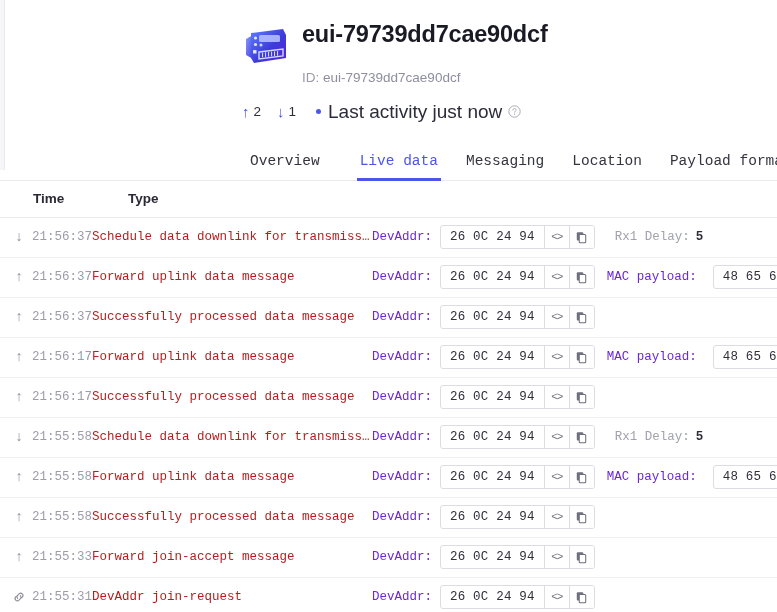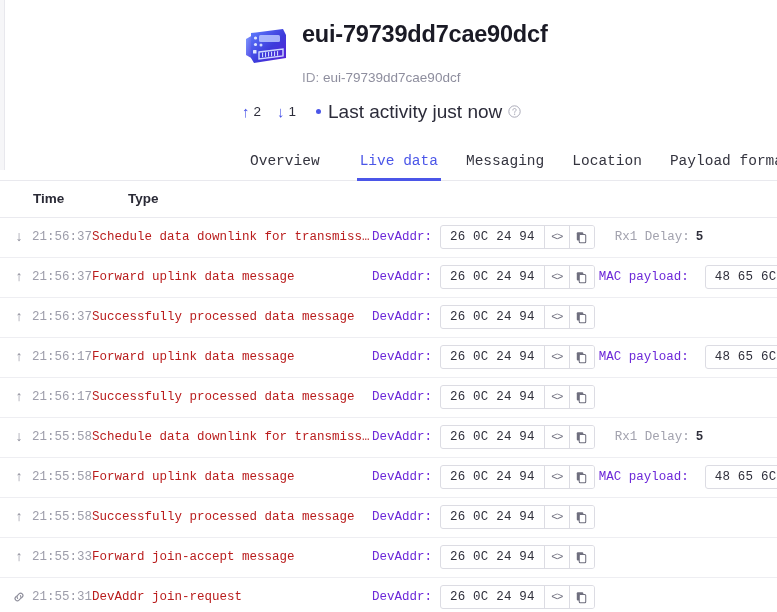--- a/index.html
+++ b/index.html
@@ -187,21 +187,21 @@
     align-items: center;
     font-family: "Liberation Mono", monospace;
     font-size: 12.5px;
     overflow: hidden;
   }
   .kv-label {
     color: #6d28d9;
     margin-right: 8px;
     flex: 0 0 auto;
   }
-  .kv-label.second { margin-left: 4px; }
+  .kv-label.second { margin-left: 12px; }
   .val-group {
     display: inline-flex;
     align-items: stretch;
     border: 1px solid #dcdce3;
     border-radius: 3px;
     height: 24px;
     background: #fff;
     flex: 0 0 auto;
     overflow: hidden;
   }

